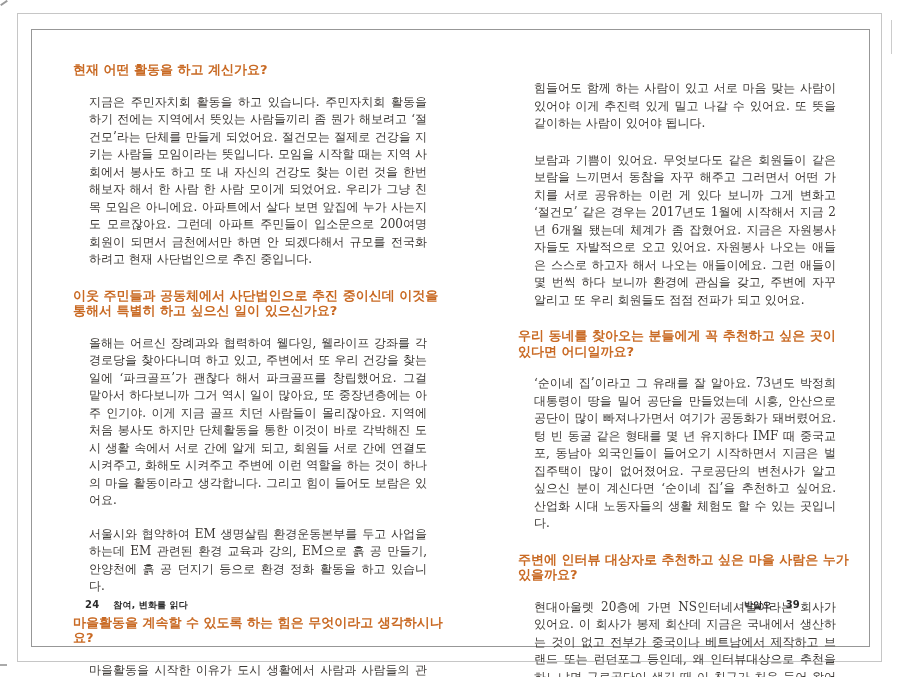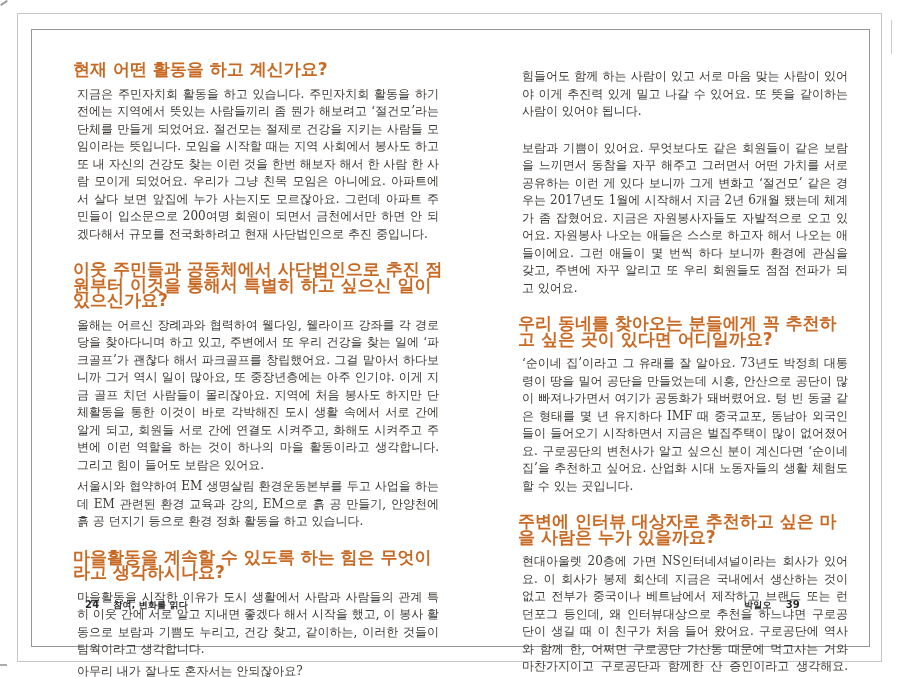--- a/index.html
+++ b/index.html
@@ -22,26 +22,26 @@
   .tick-tl{position:absolute;left:0px;top:2px;width:8px;height:2px;background:#9a9a9a;transform:rotate(-35deg);}
   .tick-bl{position:absolute;left:0px;top:664px;width:7px;height:2px;background:#aaaaaa;}
   .tick-r{position:absolute;left:891px;top:20px;width:1px;height:34px;background:#cccccc;}
 
   .col{position:absolute;color:#3c3834;font-size:12px;line-height:17.5px;text-align:justify;}
   .col-left{left:73px;top:62px;width:370px;}
   .col-right{left:518px;top:64px;width:334px;}
 
   .q{
     font-family:"DejaVu Sans","Liberation Sans",sans-serif;
-    font-weight:bold;color:#c96a24;font-size:17px;line-height:15.5px;
+    font-weight:bold;color:#c96a24;font-size:13px;line-height:15.5px;
     margin:0 0 8px 0;text-align:left;
   }
   .section{margin-top:19px;}
   .section:first-child{margin-top:0;}
-  .col p{margin:4px;}
+  .col p{margin:16px;}
 
   .footer{
     position:absolute;top:599px;
     font-family:"DejaVu Sans","Liberation Sans",sans-serif;
     font-weight:bold;font-size:9px;color:#2b2b2b;letter-spacing:0.2px;
   }
   .footer-left{left:73px;width:370px;text-align:left;margin-left:12px;}
   .footer-right{left:518px;width:282px;text-align:right;}
   .pgnum{font-size:10px;}
   .footer-left .pgnum{margin-right:14px;}
@@ -55,21 +55,21 @@
 <div class="tick-tl"></div>
 <div class="tick-bl"></div>
 <div class="tick-r"></div>
 
 <div class="col col-left">
   <div class="section">
     <h3 class="q">현재 어떤 활동을 하고 계신가요?</h3>
     <p>지금은 주민자치회 활동을 하고 있습니다. 주민자치회 활동을 하기 전에는 지역에서 뜻있는 사람들끼리 좀 뭔가 해보려고 ‘절건모’라는 단체를 만들게 되었어요. 절건모는 절제로 건강을 지키는 사람들 모임이라는 뜻입니다. 모임을 시작할 때는 지역 사회에서 봉사도 하고 또 내 자신의 건강도 찾는 이런 것을 한번 해보자 해서 한 사람 한 사람 모이게 되었어요. 우리가 그냥 친목 모임은 아니에요. 아파트에서 살다 보면 앞집에 누가 사는지도 모르잖아요. 그런데 아파트 주민들이 입소문으로 200여명 회원이 되면서 금천에서만 하면 안 되겠다해서 규모를 전국화하려고 현재 사단법인으로 추진 중입니다.</p>
   </div>
   <div class="section">
-    <h3 class="q">이웃 주민들과 공동체에서 사단법인으로 추진 점원부터 이것을 통해서 특별히 하고 싶으신 일이 있으신가요?</h3>
+    <h3 class="q">이웃 주민들과 공동체에서 사단법인으로 추진 중이신데 이것을 통해서 특별히 하고 싶으신 일이 있으신가요?</h3>
     <p>올해는 어르신 장례과와 협력하여 웰다잉, 웰라이프 강좌를 각 경로당을 찾아다니며 하고 있고, 주변에서 또 우리 건강을 찾는 일에 ‘파크골프’가 괜찮다 해서 파크골프를 창립했어요. 그걸 맡아서 하다보니까 그거 역시 일이 많아요, 또 중장년층에는 아주 인기야. 이게 지금 골프 치던 사람들이 몰리잖아요. 지역에 처음 봉사도 하지만 단체활동을 통한 이것이 바로 각박해진 도시 생활 속에서 서로 간에 알게 되고, 회원들 서로 간에 연결도 시켜주고, 화해도 시켜주고 주변에 이런 역할을 하는 것이 하나의 마을 활동이라고 생각합니다. 그리고 힘이 들어도 보람은 있어요.</p>
     <p>서울시와 협약하여 EM 생명살림 환경운동본부를 두고 사업을 하는데 EM 관련된 환경 교육과 강의, EM으로 흙 공 만들기, 안양천에 흙 공 던지기 등으로 환경 정화 활동을 하고 있습니다.</p>
   </div>
   <div class="section">
     <h3 class="q">마을활동을 계속할 수 있도록 하는 힘은 무엇이라고 생각하시나요?</h3>
     <p>마을활동을 시작한 이유가 도시 생활에서 사람과 사람들의 관계 특히 이웃 간에 서로 알고 지내면 좋겠다 해서 시작을 했고, 이 봉사 활동으로 보람과 기쁨도 누리고, 건강 찾고, 같이하는, 이러한 것들이 팀웍이라고 생각합니다.</p>
     <p>아무리 내가 잘나도 혼자서는 안되잖아요?</p>
   </div>
 </div>
 

